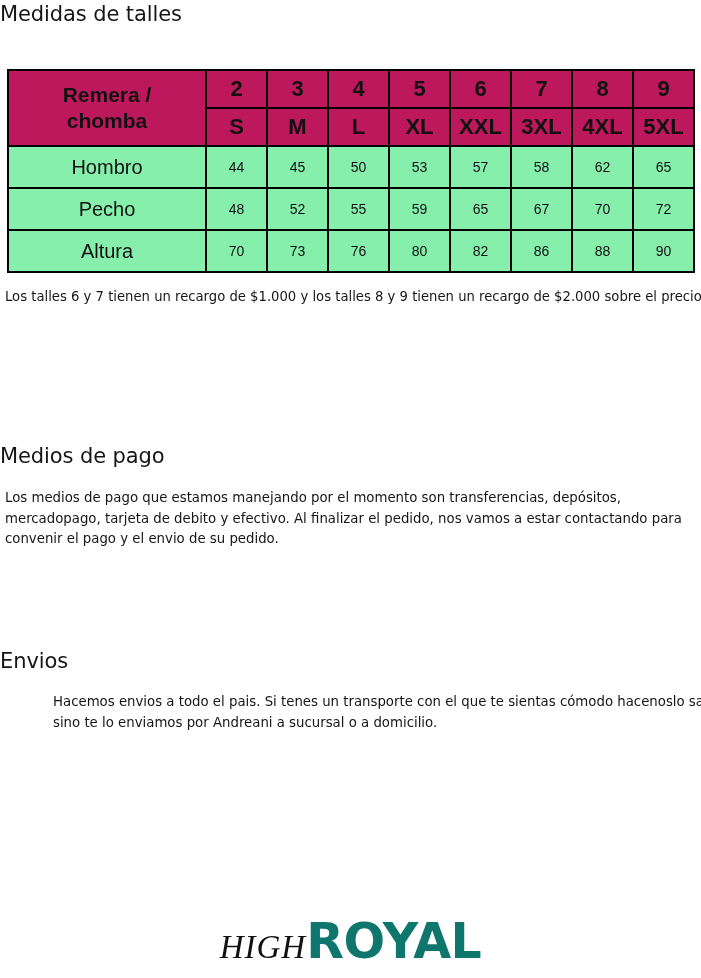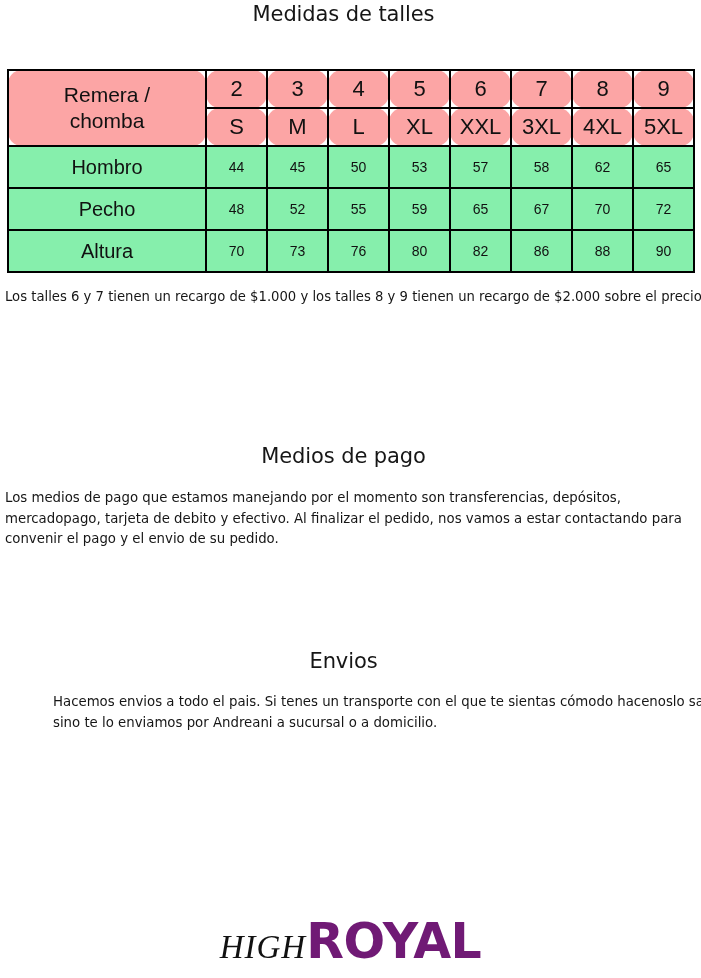--- a/index.html
+++ b/index.html
@@ -13,23 +13,23 @@
     height: 978px;
     position: relative;
     font-family: "Liberation Sans", sans-serif;
     color: #1a1a1a;
     overflow: hidden;
   }
 
   
   .section-title {
     position: absolute;
-    left: 18px;
+    left: 0;
     width: 651px;
-    text-align: center;
+    text-align: left;
     font-family: "DejaVu Sans", sans-serif;
     font-weight: 400;
     color: #161616;
     letter-spacing: -0.1px;
   }
   #title-talles  { top: 2px;   font-size: 21px; }
   #title-pago    { top: 444px; font-size: 21px; }
   #title-envios  { top: 649px; font-size: 21px; }
 
   
@@ -46,23 +46,22 @@
     font-family: "Liberation Sans", sans-serif;
   }
   table.size-table td {
     border: 2px solid #000000;
     text-align: center;
     vertical-align: middle;
     background: #86efac;
     color: #111111;
   }
   table.size-table td.hdr {
-    background: #fca5a5;
-    font-weight: normal;
-    border-radius: 14px;
+    background: #be185d;
+    font-weight: bold;
   }
   td.corner {
     font-size: 21px;
     font-weight: bold;
     line-height: 1.22;
     padding: 4px 2px;
   }
   td.num-hdr {
     font-size: 22px;
     height: 34px;
@@ -117,21 +116,21 @@
     font-weight: 300;
     font-size: 33px;
     letter-spacing: 1px;
     color: #111111;
   }
   #logo .logo-royal {
     font-family: "DejaVu Sans", sans-serif;
     font-weight: bold;
     font-size: 49px;
     letter-spacing: -0.5px;
-    color: #701a75;
+    color: #0f766e;
   }
 </style>
 </head>
 <body>
 
 <div class="section-title" id="title-talles">Medidas de talles</div>
 
 <div id="size-table-wrap">
   <table class="size-table">
     <colgroup>

